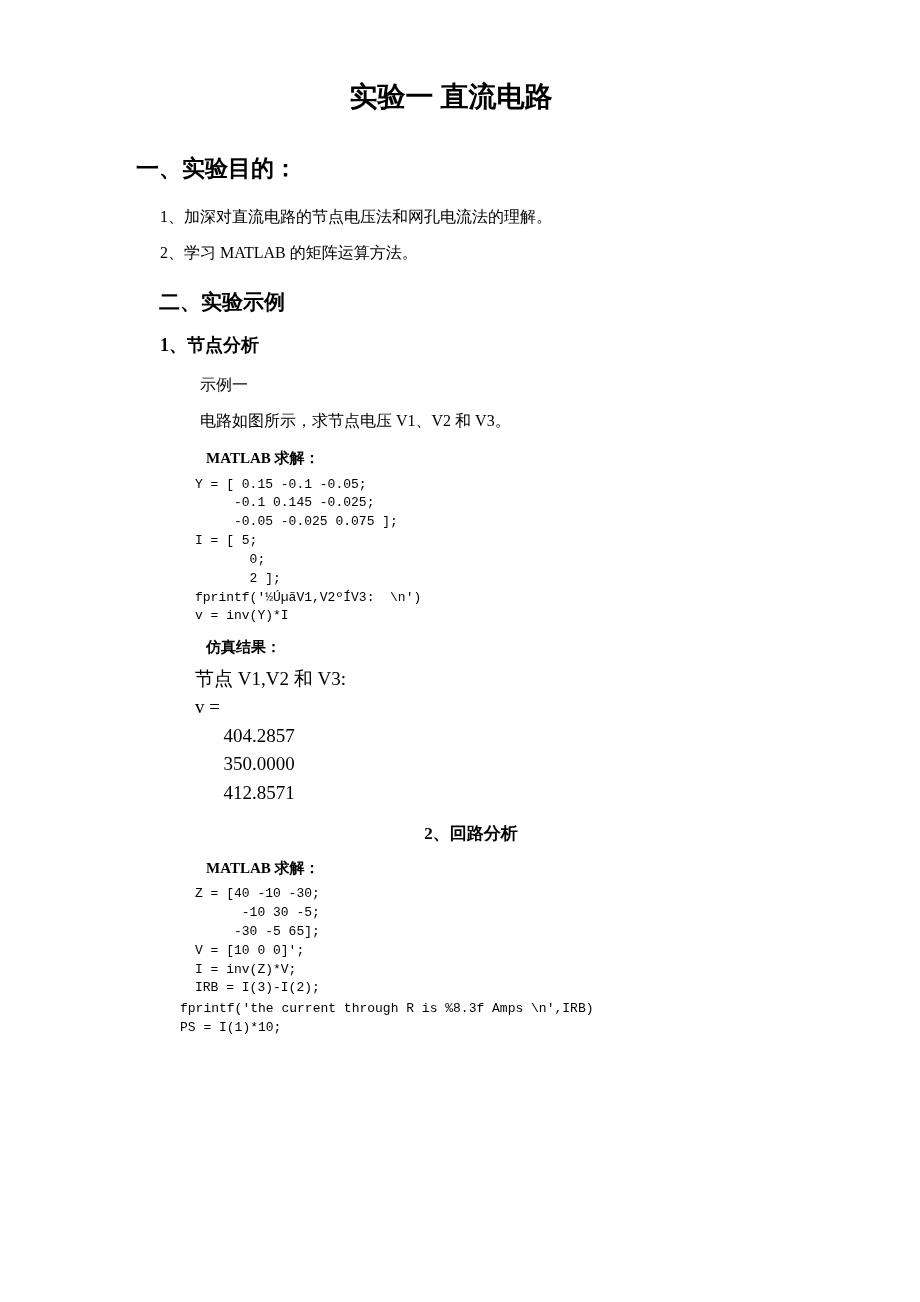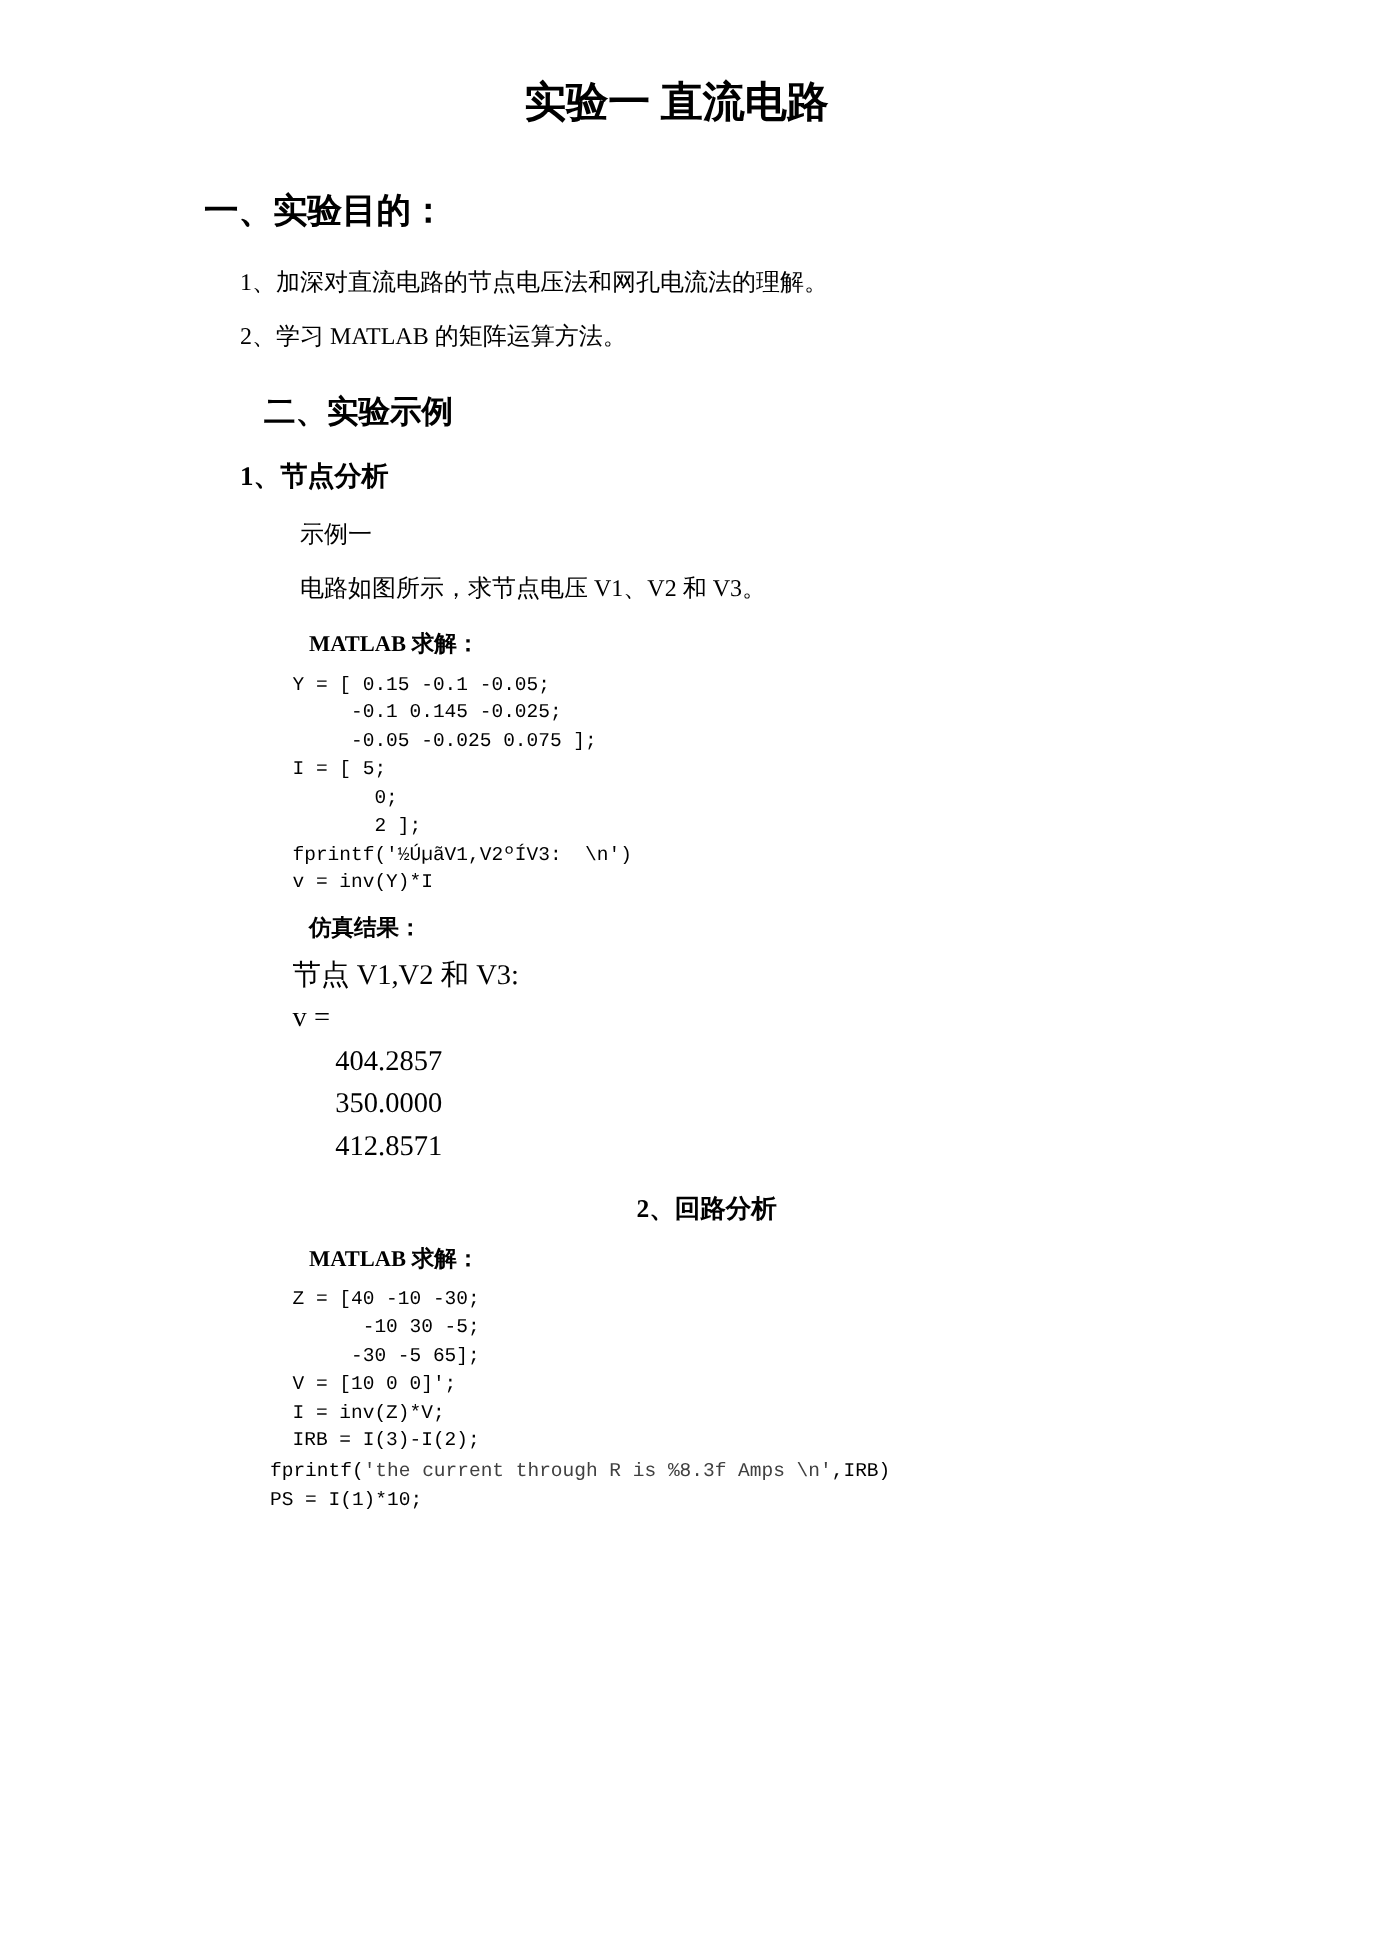--- a/index.html
+++ b/index.html
@@ -8,38 +8,38 @@
     background: #fff;
     font-family: "SimSun", "宋体", serif;
     font-size: 16px;
     color: #000;
     line-height: 1.5;
   }
   .page {
     width: 902px;
     min-height: 1302px;
     box-sizing: border-box;
-    padding: 48px 120px 60px 120px;
+    padding: 76px 120px 60px 120px;
     position: relative;
   }
   .title {
     text-align: center;
     font-size: 28px;
     font-weight: bold;
     margin-bottom: 34px;
   }
   .h1 {
     font-size: 23px;
     font-weight: bold;
     margin: 8px 0 14px 16px;
   }
   .h1b {
     font-size: 21px;
     font-weight: bold;
-    margin: 18px 0 14px 56px;
+    margin: 18px 0 14px 39px;
   }
   .h2 {
     font-size: 18px;
     font-weight: bold;
     margin: 14px 0 10px 40px;
   }
   .h2b {
     font-size: 17px;
     font-weight: bold;
     margin: 14px 0 10px 40px;
@@ -60,21 +60,21 @@
     font-size: 15px;
     font-weight: bold;
   }
   .code {
     font-family: Liberation Mono, monospace;
     font-size: 13px;
     white-space: pre;
     margin: 2px 0 2px 75px;
     line-height: 1.45;
   }
-  .code .str { color: #404040; }
+  .code .str { color: #000000; }
   .result {
     margin: 2px 0 2px 75px;
     font-size: 19px;
     line-height: 1.5;
     white-space: pre;
     font-family: "Times New Roman", "SimSun", serif;
   }
   sub { font-size: 0.7em; }
 </style>
 </head>

